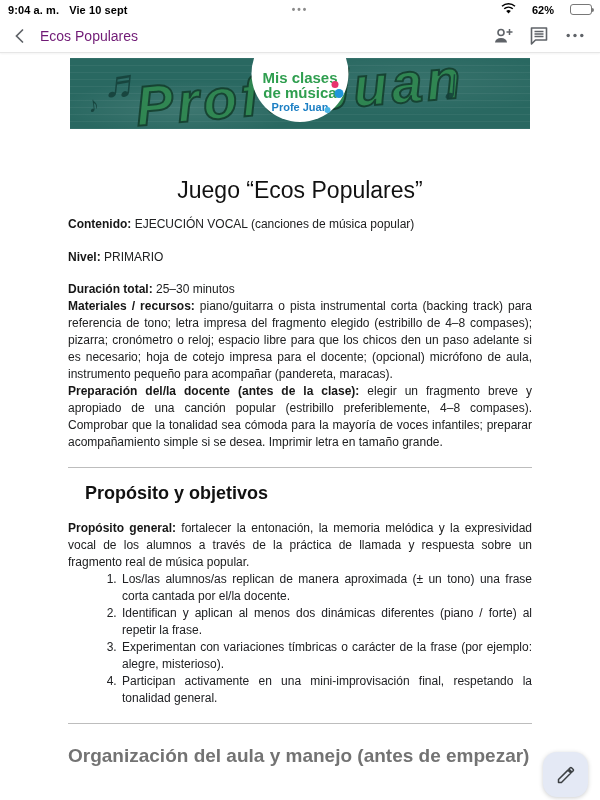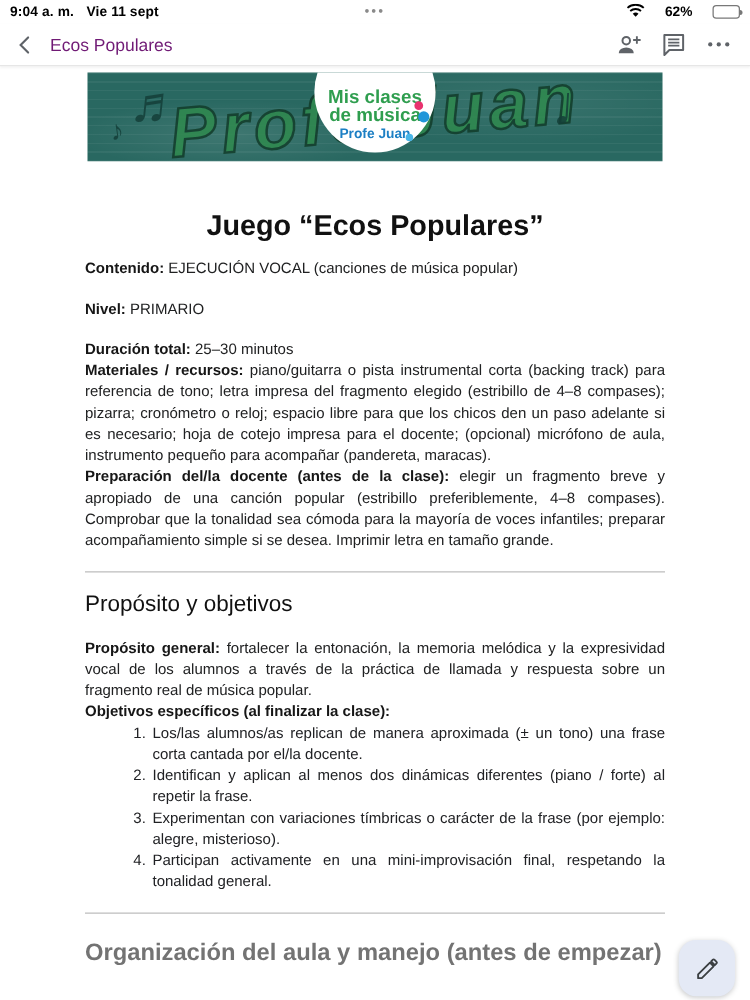--- a/index.html
+++ b/index.html
@@ -52,53 +52,53 @@
     display:flex; flex-direction:column; align-items:center; justify-content:flex-end;
     padding-bottom:9px; text-align:left; }
   .badge .l1,.badge .l2 { font-size:15px; font-weight:bold; color:#2f9e4f; line-height:15px; }
   .badge .l2 { position:relative; }
   .badge .l3 { font-size:11px; font-weight:bold; color:#1c7fc4; margin-top:2px; line-height:11px; }
   .dot { position:absolute; border-radius:50%; }
   .dot-pink { width:7px; height:7px; background:#e8326e; right:-2px; top:-4px; }
   .dot-blue { width:9px; height:9px; background:#2196d9; right:-7px; top:4px; }
   .dot-blue2 { width:6px; height:6px; background:#49b6e8; right:6px; bottom:-13px; }
 
-  .doc-title { margin-top:38px; text-align:center; font-size:23px; font-weight:bold;
+  .doc-title { margin-top:48px; text-align:center; font-size:23px; font-weight:normal;
     line-height:26px; color:#111; }
 
   p.body { font-size:12px; line-height:17px; text-align:justify; color:#202122; }
   .p-nivel { margin-top:16px; text-align:left; }
   .p-contenido { margin-top:13px; text-align:left; }
   .p-block { margin-top:15px; }
   b { color:#161616; }
 
   hr.divider { border:none; border-top:1px solid #bdbdbd; margin:16px 0 0 0; }
 
-  h2.h-section { margin-top:15px; font-size:18px; font-weight:normal; color:#111; line-height:21px; }
+  h2.h-section { margin-top:15px; font-size:18px; font-weight:bold; color:#111; line-height:21px;margin-left:17px; }
   .p-proposito { margin-top:16px; }
   .p-objetivos-label { font-weight:bold; color:#161616; }
 
   ol.objetivos { padding-left:52px; font-size:12px; line-height:17px; }
   ol.objetivos li { text-align:justify; padding-left:2px; }
 
   h2.h-bottom { margin-top:18px; font-size:19px; font-weight:bold; color:#737373;
     line-height:27px; text-align:justify; text-align-last:auto; }
 
   
   .fab { position:absolute; right:12px; bottom:3px; width:45px; height:45px;
     background:#e4e9f5; border-radius:14px; display:flex; align-items:center;
     justify-content:center; box-shadow:0 1px 4px rgba(60,64,67,.25); cursor:pointer; z-index:10; }
 </style>
 </head>
 <body>
 
 <div class="statusbar">
   <div class="sb-left">
     <span>9:04 a. m.</span>
-    <span>Vie 11 sept</span>
+    <span>Vie 10 sept</span>
   </div>
   <div class="sb-center">•••</div>
   <div class="sb-right">
     <span>
       <svg width="15" height="11" viewBox="0 0 15 11">
         <path d="M7.5 10.4 L5.2 7.9 a3.6 3.6 0 0 1 4.6 0 Z" fill="#000"></path>
         <path d="M3.2 5.8 a6.6 6.6 0 0 1 8.6 0" fill="none" stroke="#000" stroke-width="1.5"></path>
         <path d="M1 3.3 a9.8 9.8 0 0 1 13 0" fill="none" stroke="#000" stroke-width="1.5"></path>
       </svg>
     </span>
@@ -165,21 +165,21 @@
     <p class="body p-contenido"><b>Contenido:</b><span> EJECUCIÓN VOCAL (canciones de música popular)</span></p>
 
     <p class="body p-nivel"><b>Nivel:</b><span> PRIMARIO</span></p>
 
     <p class="body p-block"><b>Duración total:</b><span> 25–30 minutos</span><br><b>Materiales / recursos:</b><span> piano/guitarra o pista instrumental corta (backing track) para referencia de tono; letra impresa del fragmento elegido (estribillo de 4–8 compases); pizarra; cronómetro o reloj; espacio libre para que los chicos den un paso adelante si es necesario; hoja de cotejo impresa para el docente; (opcional) micrófono de aula, instrumento pequeño para acompañar (pandereta, maracas).</span><br><b>Preparación del/la docente (antes de la clase):</b><span> elegir un fragmento breve y apropiado de una canción popular (estribillo preferiblemente, 4–8 compases). Comprobar que la tonalidad sea cómoda para la mayoría de voces infantiles; preparar acompañamiento simple si se desea. Imprimir letra en tamaño grande.</span></p>
 
     <hr class="divider">
 
     <h2 class="h-section">Propósito y objetivos</h2>
 
-    <p class="body p-proposito"><b>Propósito general:</b><span> fortalecer la entonación, la memoria melódica y la expresividad vocal de los alumnos a través de la práctica de llamada y respuesta sobre un fragmento real de música popular.</span><br><span class="p-objetivos-label">Objetivos específicos (al finalizar la clase):</span></p>
+    <p class="body p-proposito"><b>Propósito general:</b><span> fortalecer la entonación, la memoria melódica y la expresividad vocal de los alumnos a través de la práctica de llamada y respuesta sobre un fragmento real de música popular.</span><br></p>
 
     <ol class="objetivos">
       <li>Los/las alumnos/as replican de manera aproximada (± un tono) una frase corta cantada por el/la docente.</li>
       <li>Identifican y aplican al menos dos dinámicas diferentes (piano / forte) al repetir la frase.</li>
       <li>Experimentan con variaciones tímbricas o carácter de la frase (por ejemplo: alegre, misterioso).</li>
       <li>Participan activamente en una mini-improvisación final, respetando la tonalidad general.</li>
     </ol>
 
     <hr class="divider">
 

